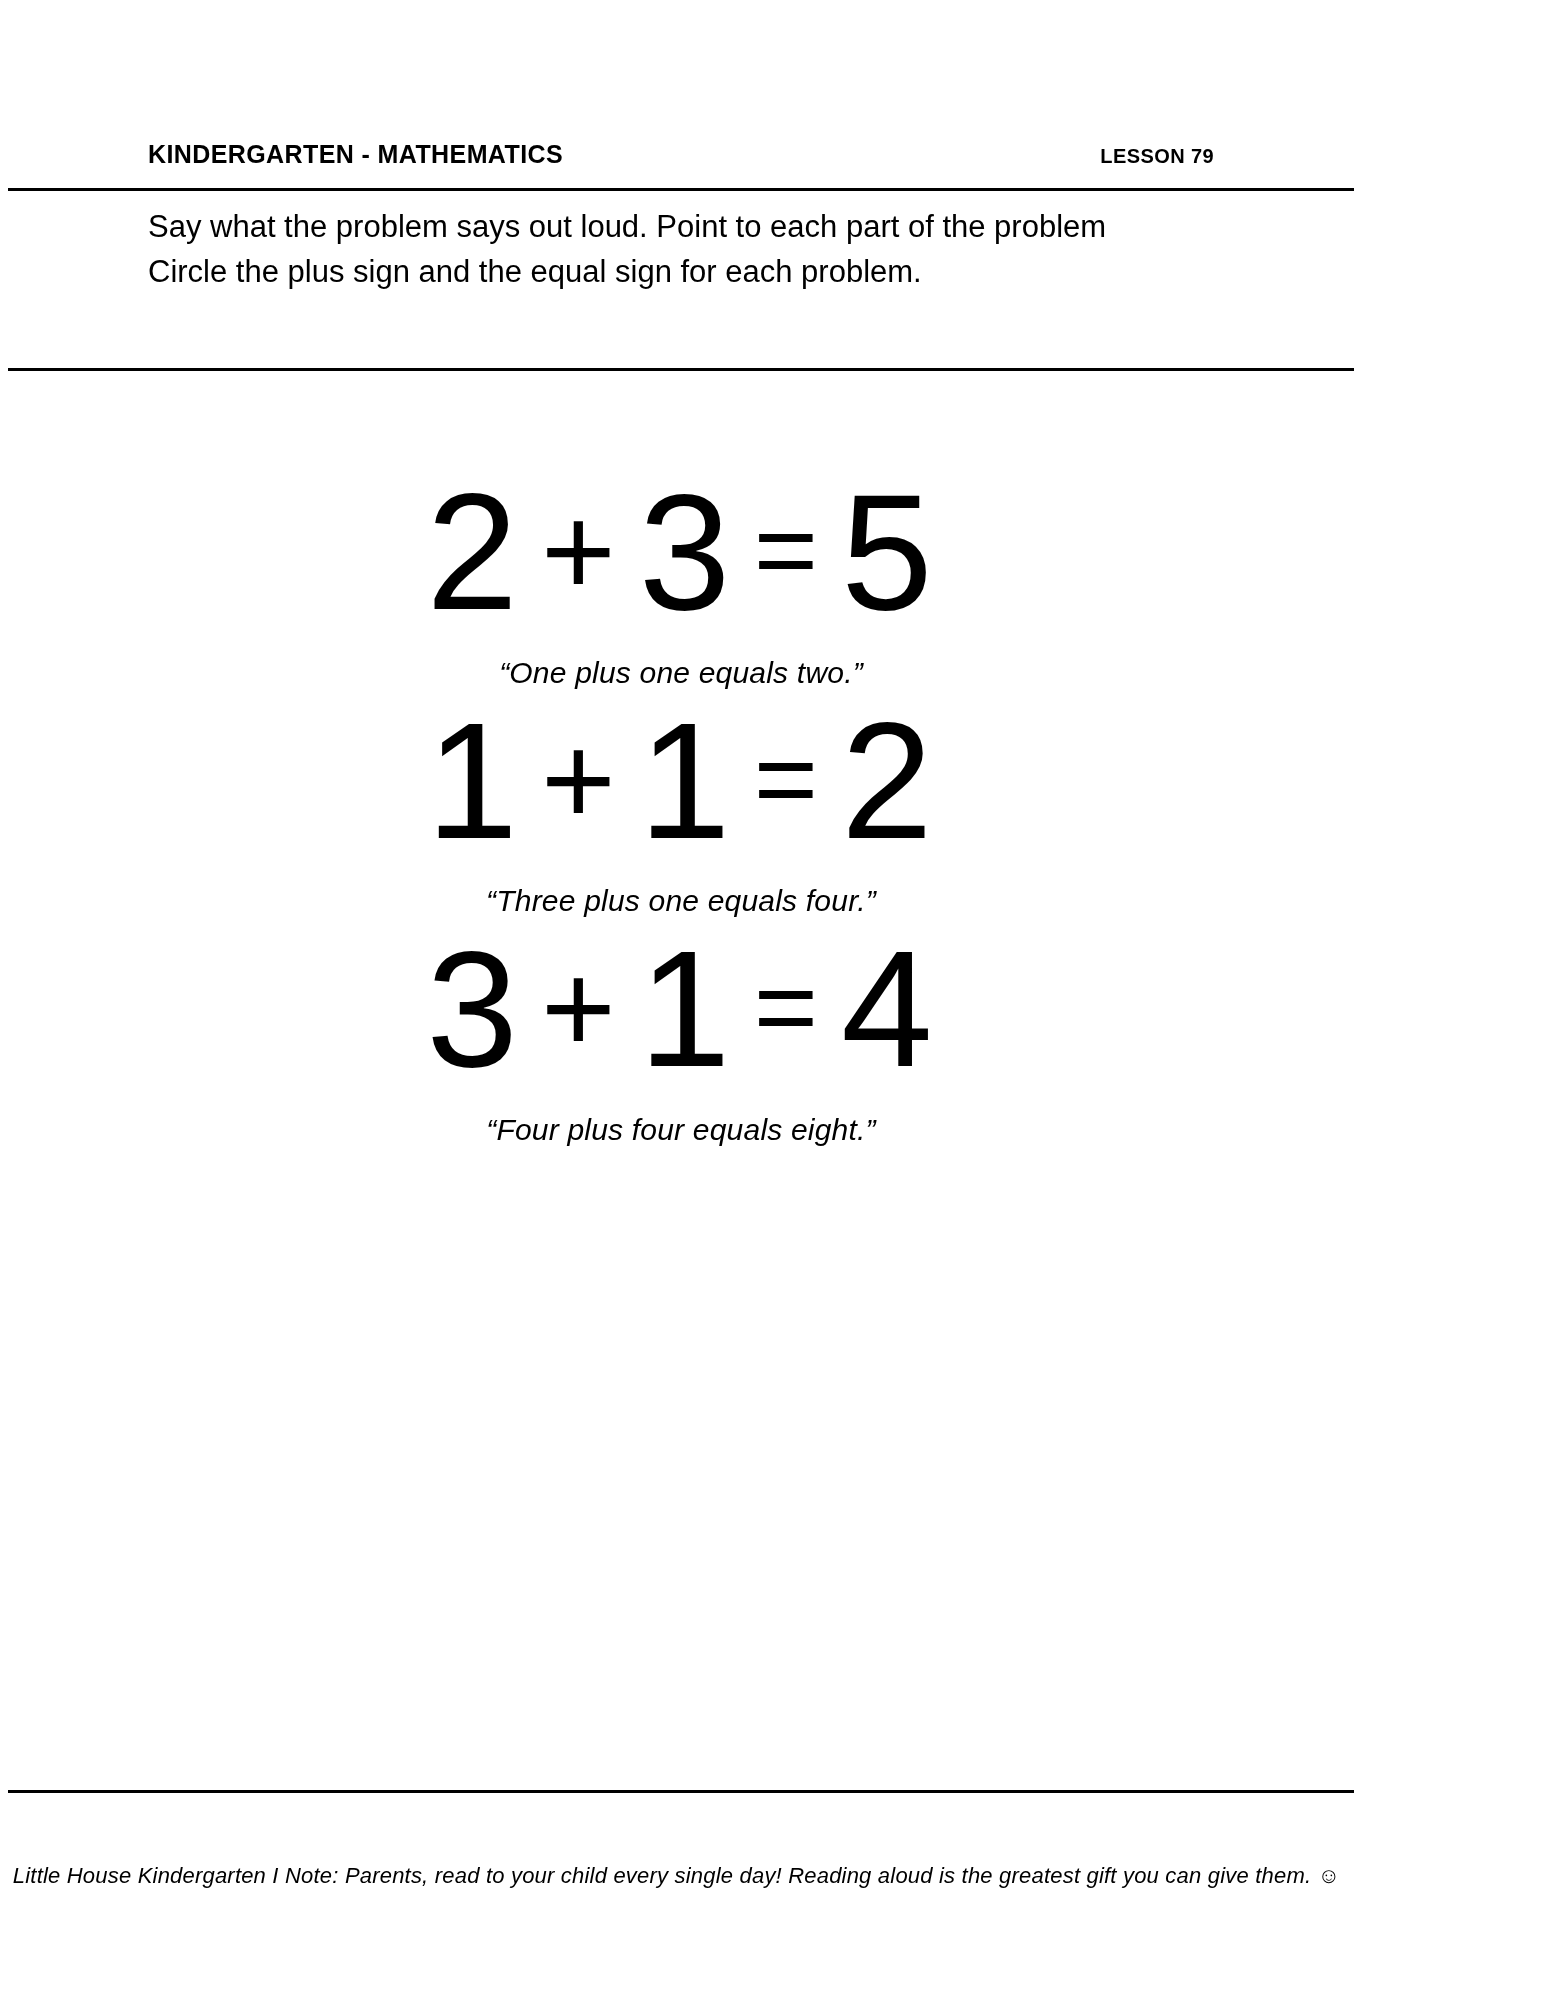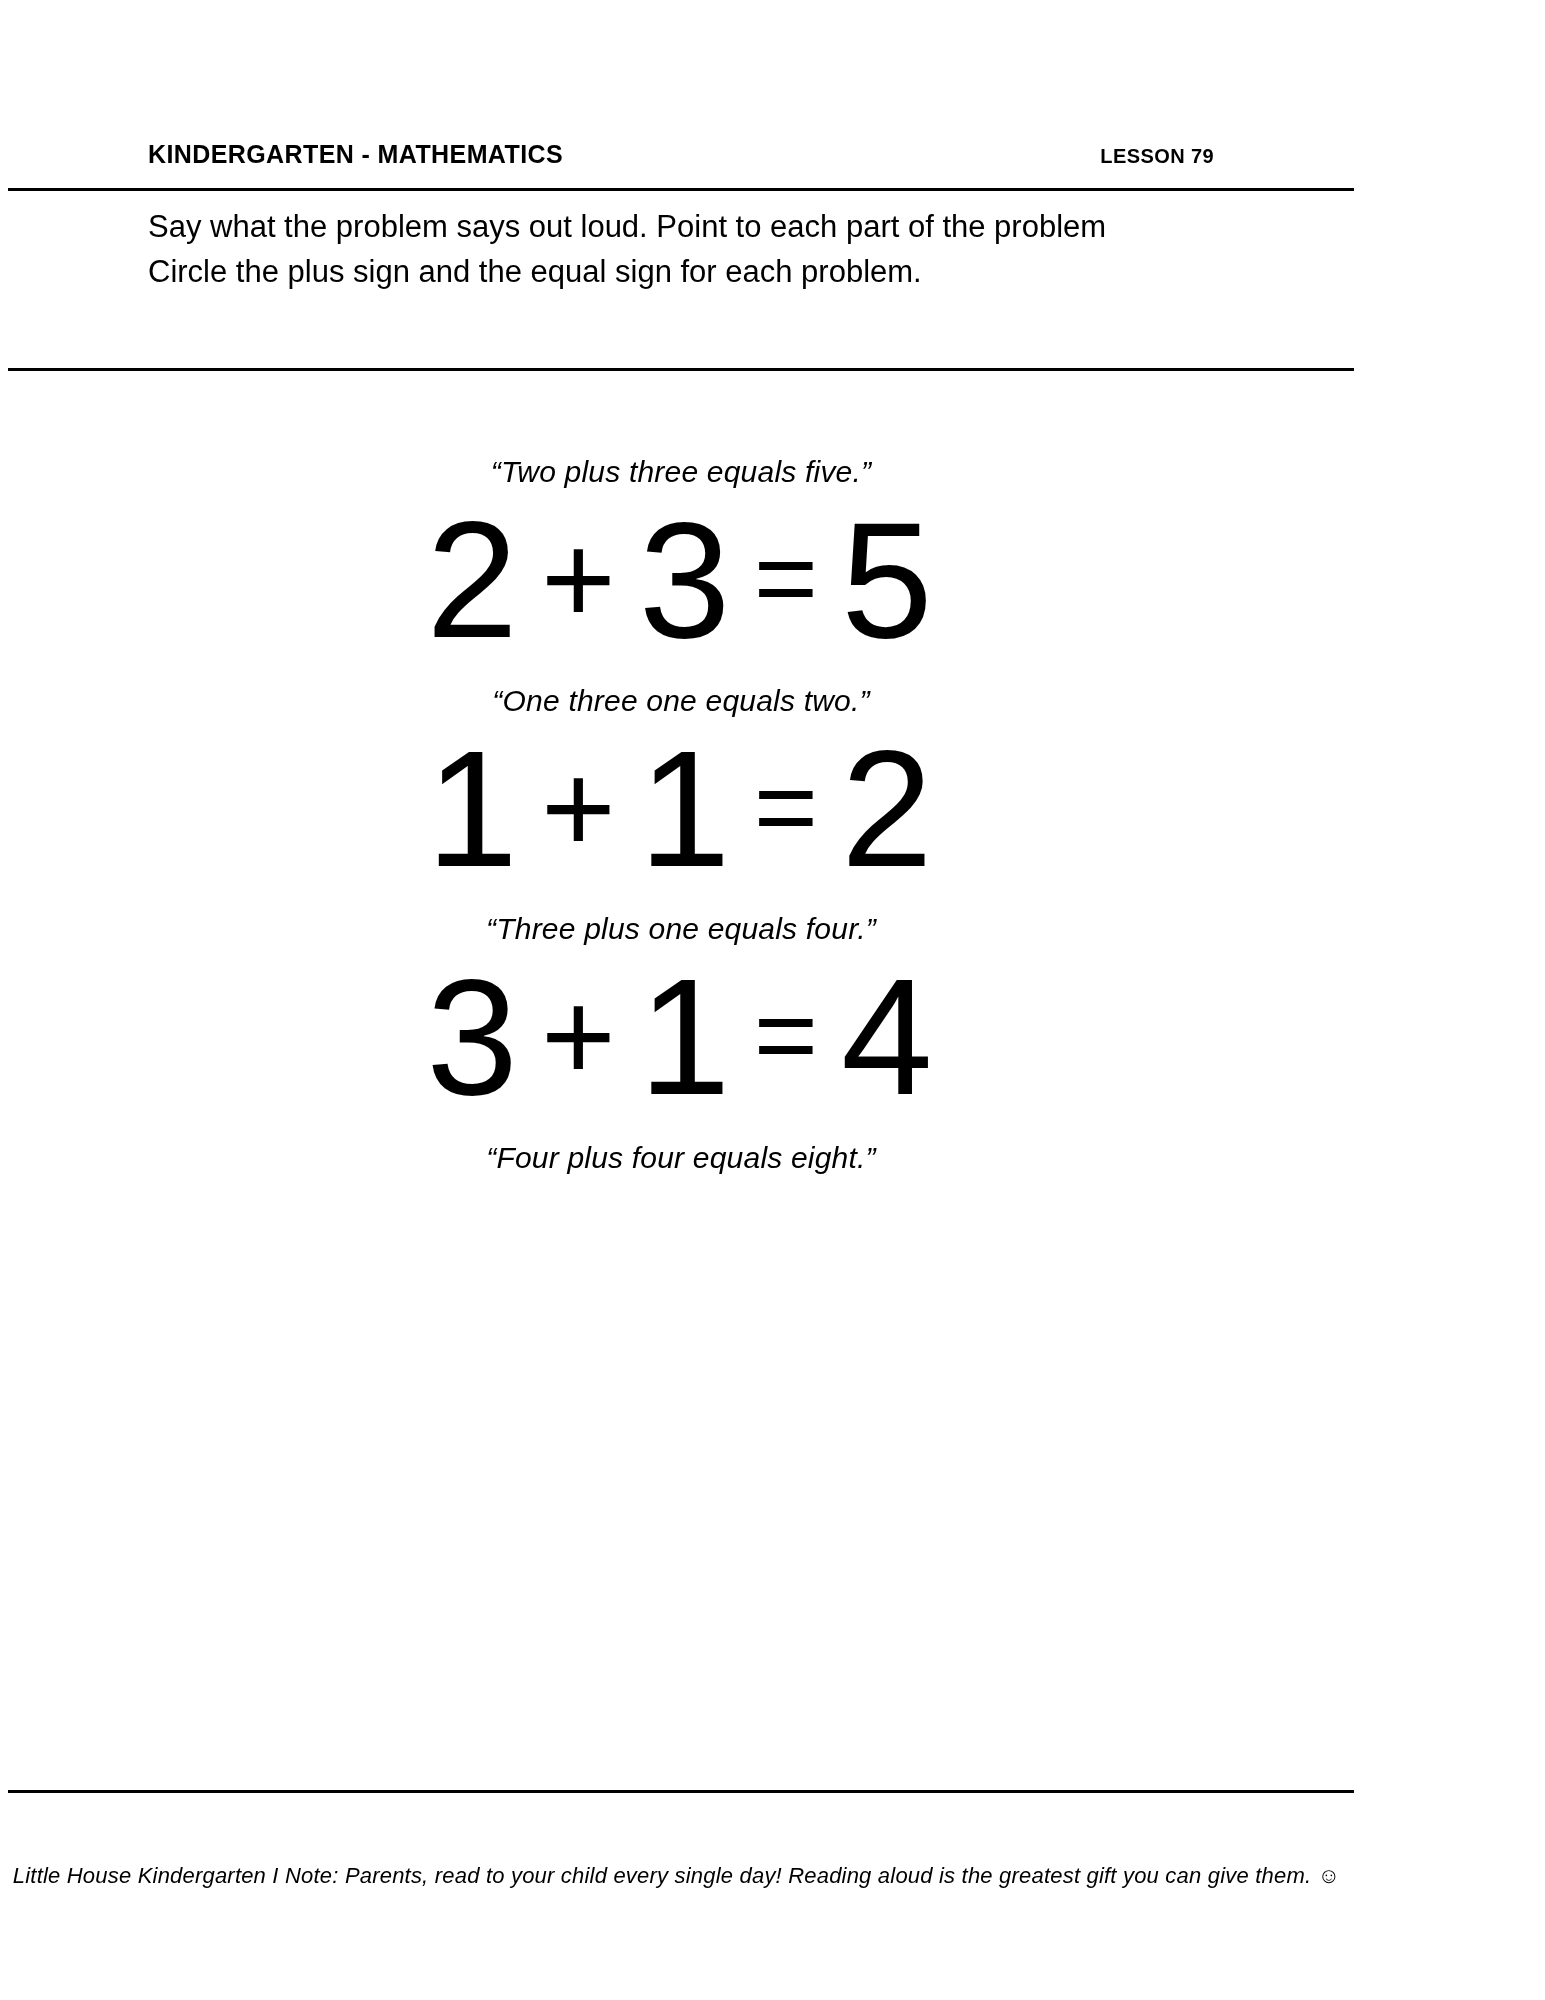--- a/index.html
+++ b/index.html
@@ -139,28 +139,27 @@
   <div class="instructions">
     <p>Say what the problem says out loud. Point to each part of the problem</p>
     <p>Circle the plus sign and the equal sign for each problem.</p>
   </div>
 
   <div class="rule rule-mid"></div>
 
   <div class="problems">
 
     <div class="problem-block">
-      <div class="say-line">“Two plus three equals five.”</div>
       <div class="equation">
         <span class="num">2</span><span class="op">+</span><span class="num">3</span><span class="eq">=</span><span class="num">5</span>
       </div>
     </div>
 
     <div class="problem-block">
-      <div class="say-line">“One three one equals two.”</div>
+      <div class="say-line">“One plus one equals two.”</div>
       <div class="equation">
         <span class="num">1</span><span class="op">+</span><span class="num">1</span><span class="eq">=</span><span class="num">2</span>
       </div>
     </div>
 
     <div class="problem-block">
       <div class="say-line">“Three plus one equals four.”</div>
       <div class="equation">
         <span class="num">3</span><span class="op">+</span><span class="num">1</span><span class="eq">=</span><span class="num">4</span>
       </div>

